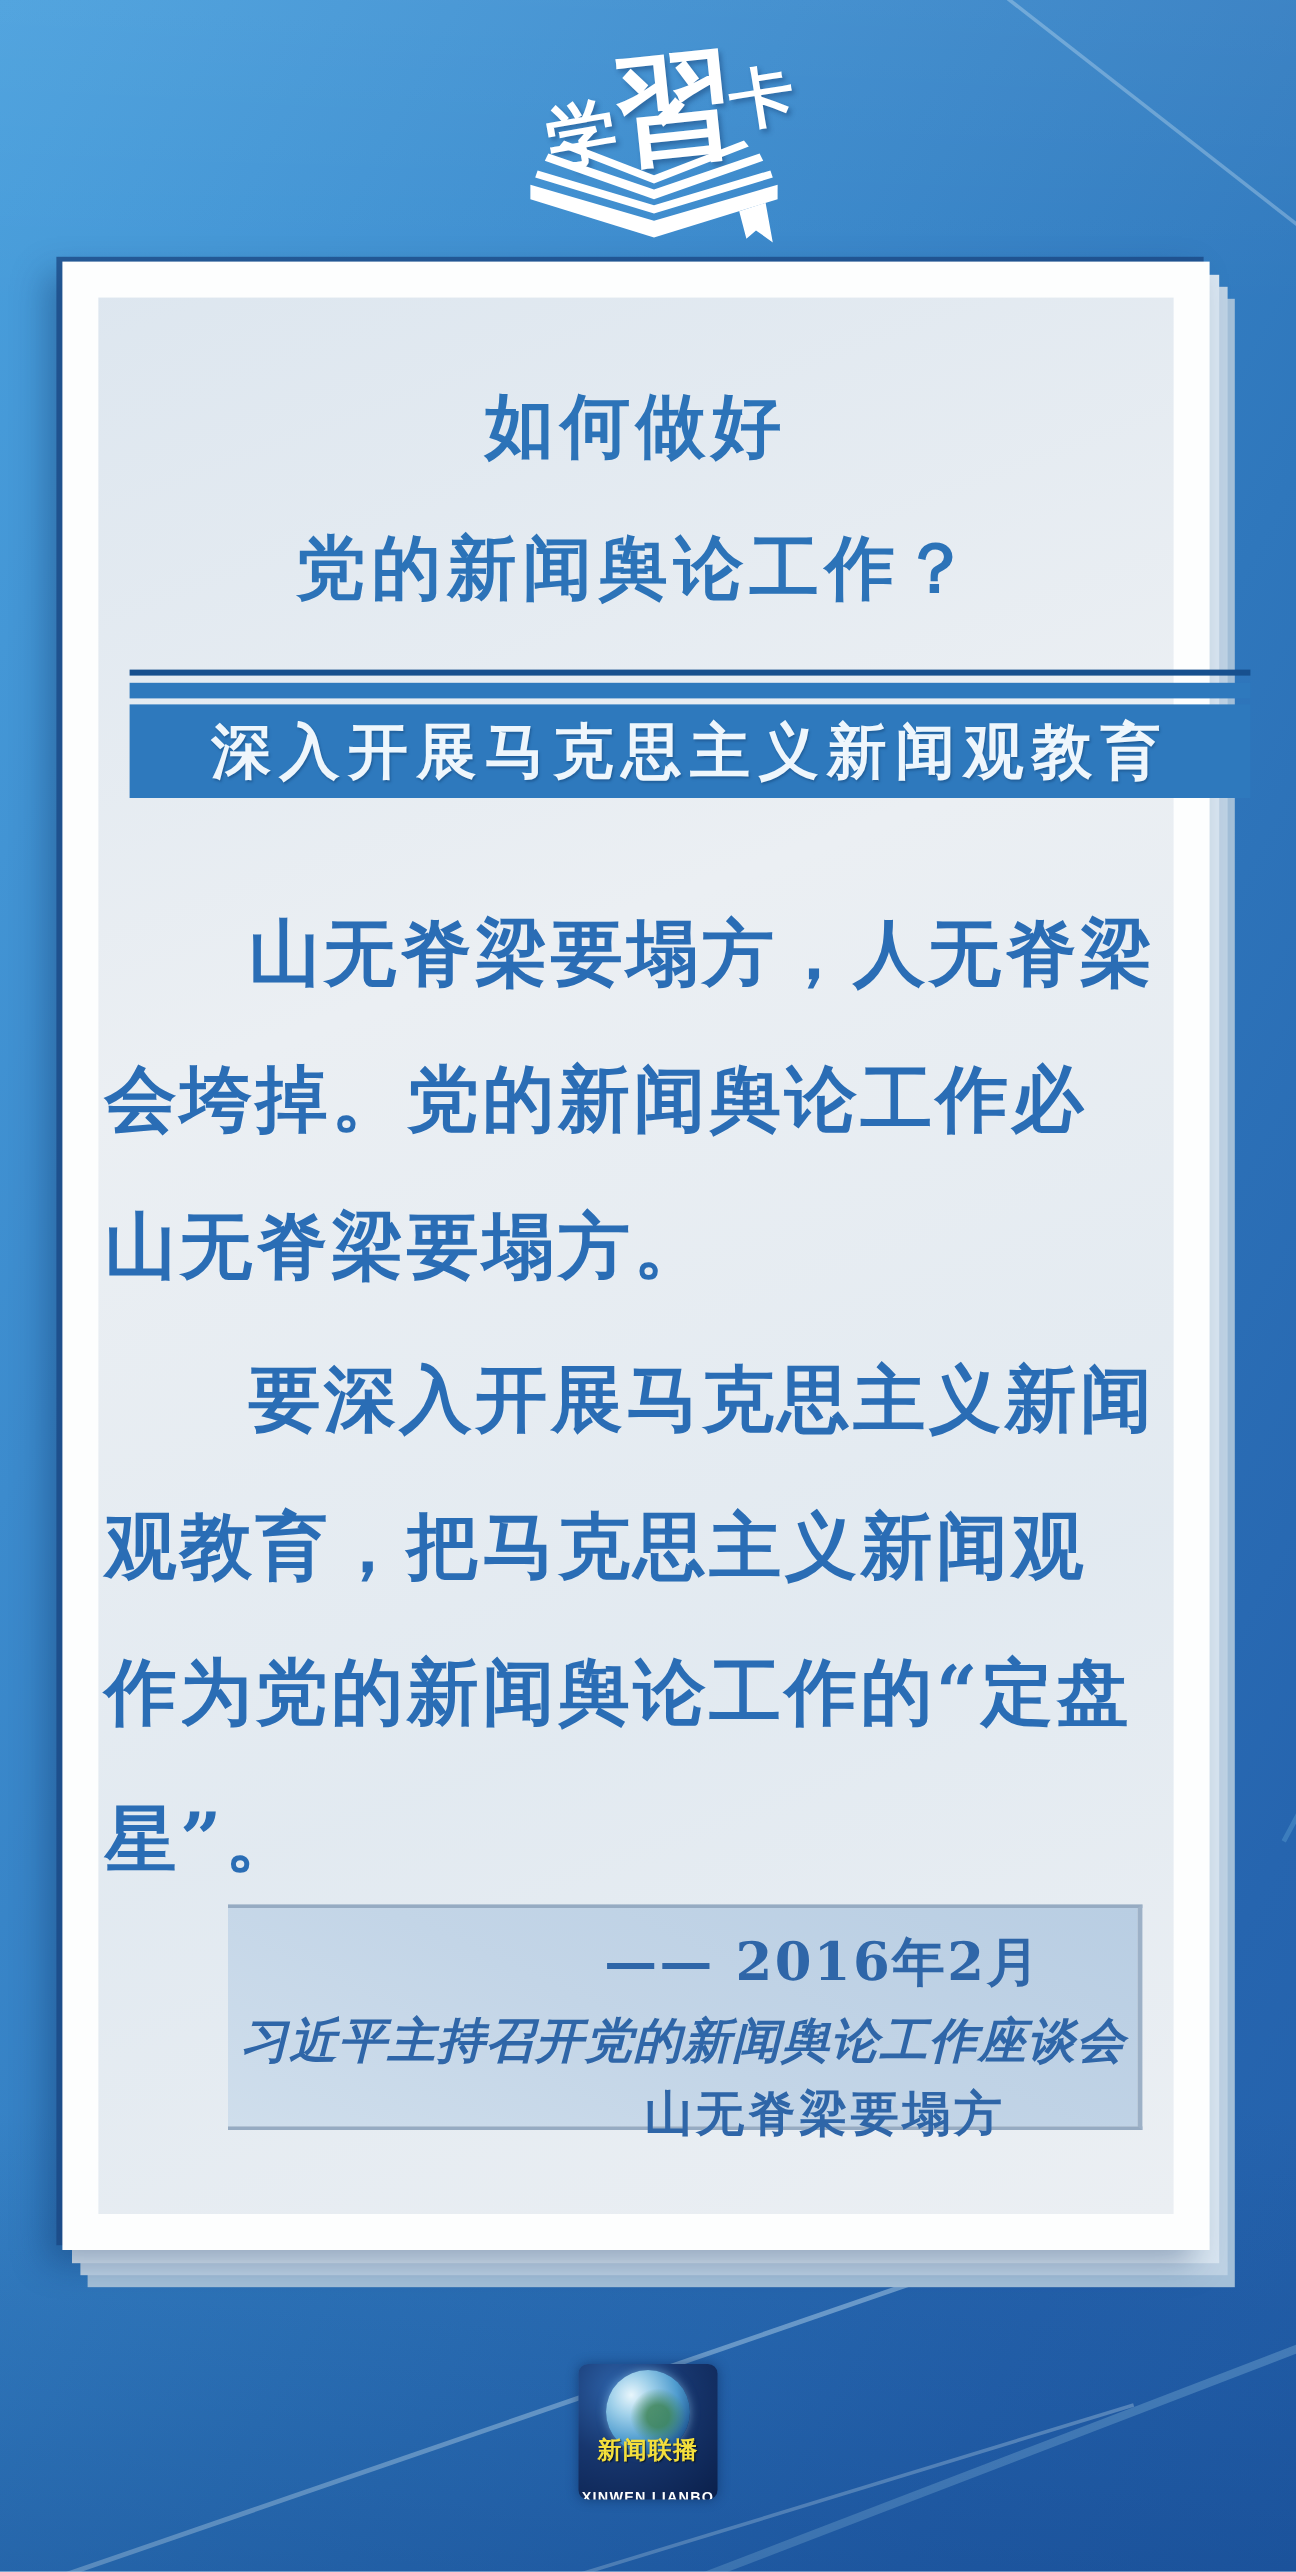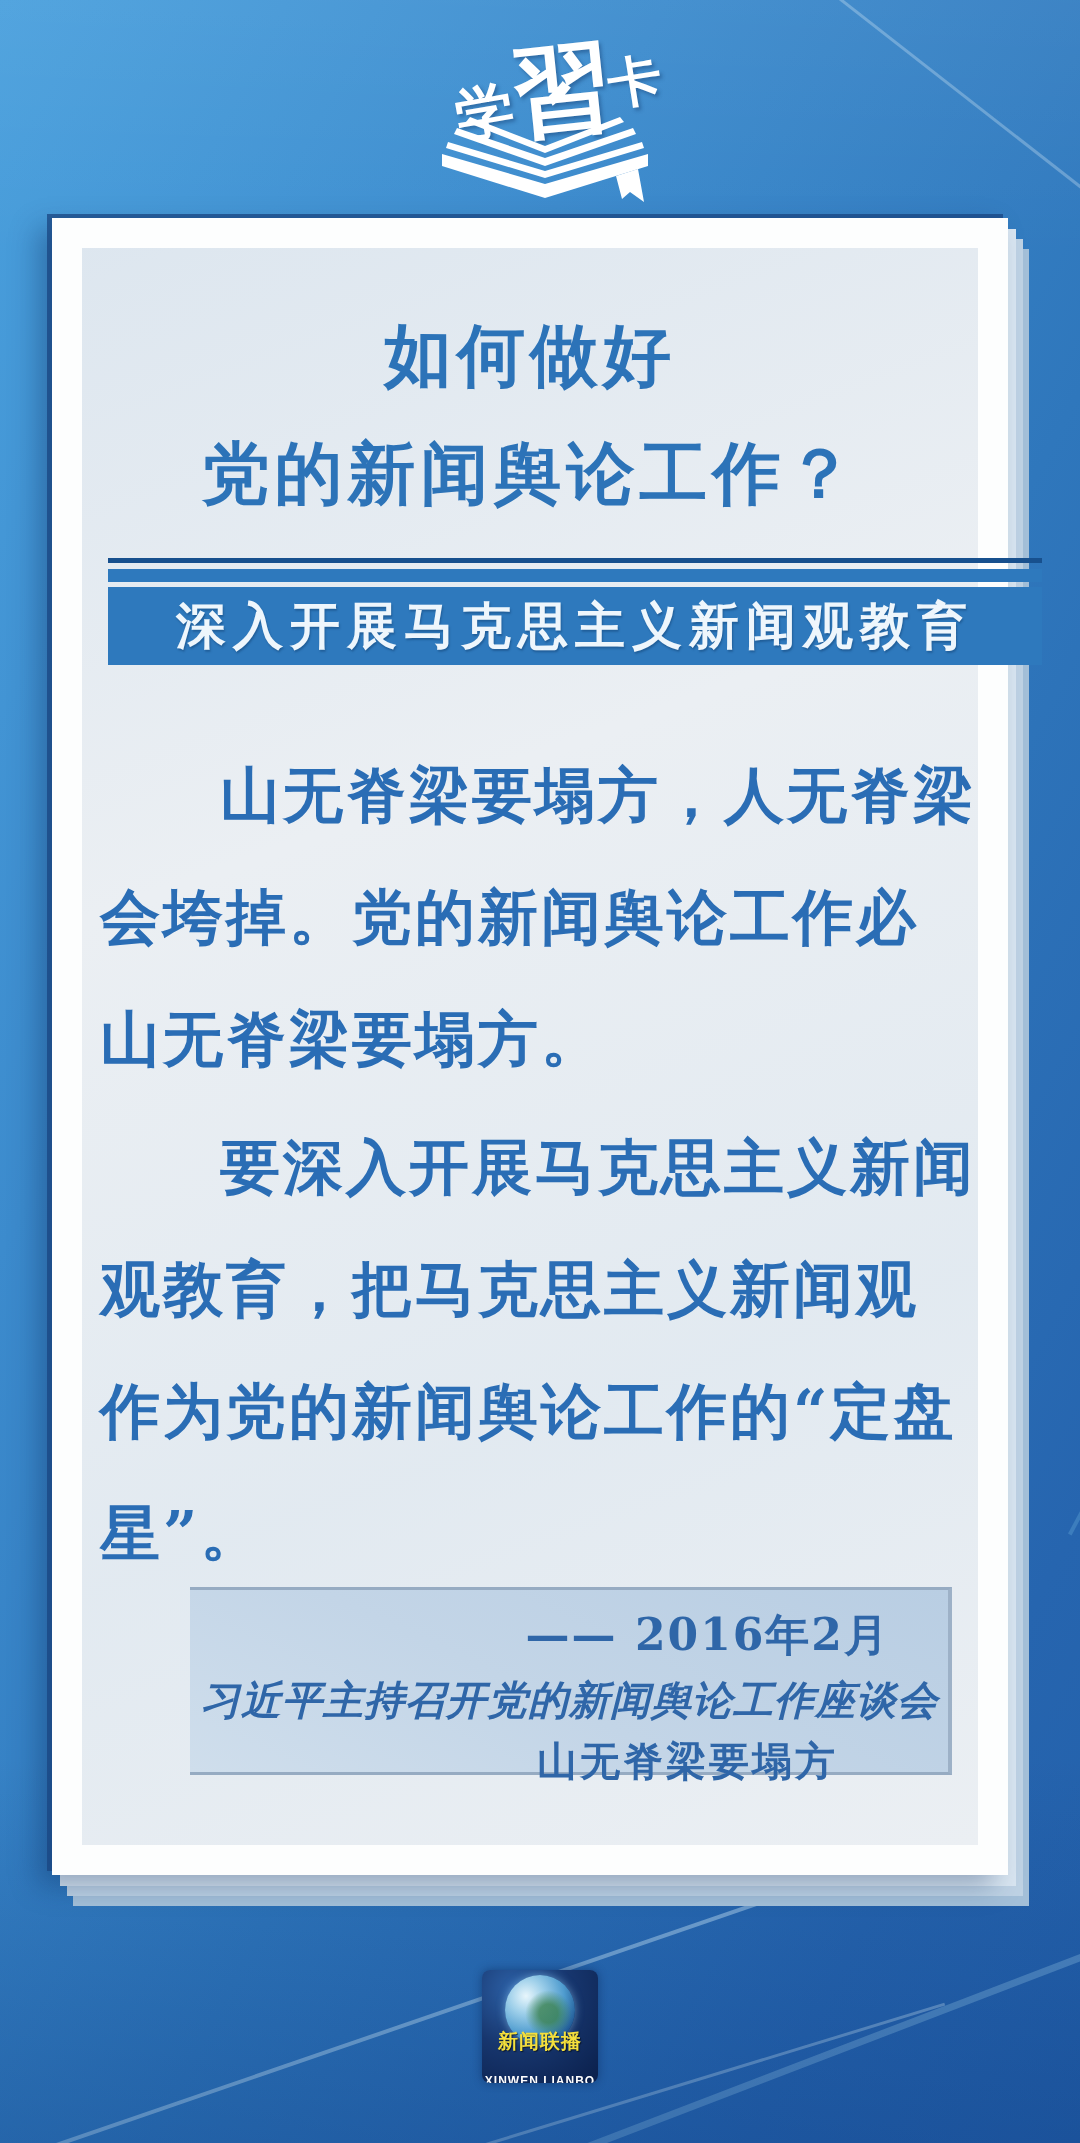--- a/index.html
+++ b/index.html
@@ -38,42 +38,42 @@
     box-shadow:-5px -4px 0 0 rgba(26,70,130,.75), -14px 10px 26px rgba(8,40,90,.35);
   }
   .paper{
     position:relative;width:896px;height:1597px;
     background:
       linear-gradient(160deg,rgba(180,205,228,.25) 0%,transparent 35%,rgba(185,210,230,.18) 70%,transparent 100%),
       #ebeff3;
   }
 
   .title{position:absolute;left:0;top:48px;width:100%;text-align:center;
-    color:#2c73b8;font-weight:bold;font-size:68px;line-height:118px;letter-spacing:5px;}
+    color:#2c73b8;font-weight:bold;font-size:58px;line-height:118px;letter-spacing:5px;}
 
   .rulebanner{position:absolute;left:26px;top:310px;width:934px;}
   .rule-navy{height:5px;background:#17508e;}
   .rule-gap{height:6px;}
   .strip{height:13px;background:#2e79bd;}
   .strip-gap{height:5px;}
   .banner{height:78px;background:#2e79bd;display:flex;align-items:center;justify-content:center;
     color:#eef6fc;font-weight:bold;font-size:50px;letter-spacing:7px;text-shadow:1px 2px 2px rgba(10,45,90,.35);}
 
-  .quote{position:absolute;left:18px;width:868px;color:#2a6db5;font-weight:bold;
+  .quote{position:absolute;left:5px;width:868px;color:#2a6db5;font-weight:bold;
     font-size:60px;line-height:122px;letter-spacing:3px;}
   .quote .ln{white-space:nowrap;}
   .quote .indent{text-indent:2em;}
   .q1{top:486px;}
   .q2{top:858px;}
 
   .attrib{position:absolute;left:108px;top:1339px;width:762px;height:188px;box-sizing:border-box;
     background:linear-gradient(205deg,#b9cee3 0%,#c3d5e7 55%,#cfdeec 100%);
     border-top:3px solid #96abc2;border-bottom:3px solid #96abc2;border-right:4px solid #9db1c7;
     color:#2f66a8;font-weight:bold;}
-  .attrib .date{margin-top:16px;text-align:right;padding-right:58px;font-size:44px;letter-spacing:2px;}
+  .attrib .date{margin-top:16px;text-align:right;padding-right:80px;font-size:44px;letter-spacing:2px;}
   .attrib .src1{margin-top:8px;text-align:center;font-size:40px;letter-spacing:1px;white-space:nowrap;font-style:italic;}
   .attrib .src2{margin-top:6px;text-align:right;padding-right:110px;font-size:40px;letter-spacing:3px;}
 
   
   .badge{position:absolute;left:482px;top:1970px;width:116px;height:113px;border-radius:8px;
     background:radial-gradient(circle at 28% 18%,#2d62a8 0%,#17366e 45%,#0a1f4a 100%);
     box-shadow:0 0 10px rgba(0,20,60,.4);overflow:hidden;text-align:center;}
   .globe{position:absolute;left:23px;top:5px;width:70px;height:70px;border-radius:50%;
     background:
       radial-gradient(circle at 62% 55%,rgba(60,130,80,.8) 0 16%,transparent 40%),

